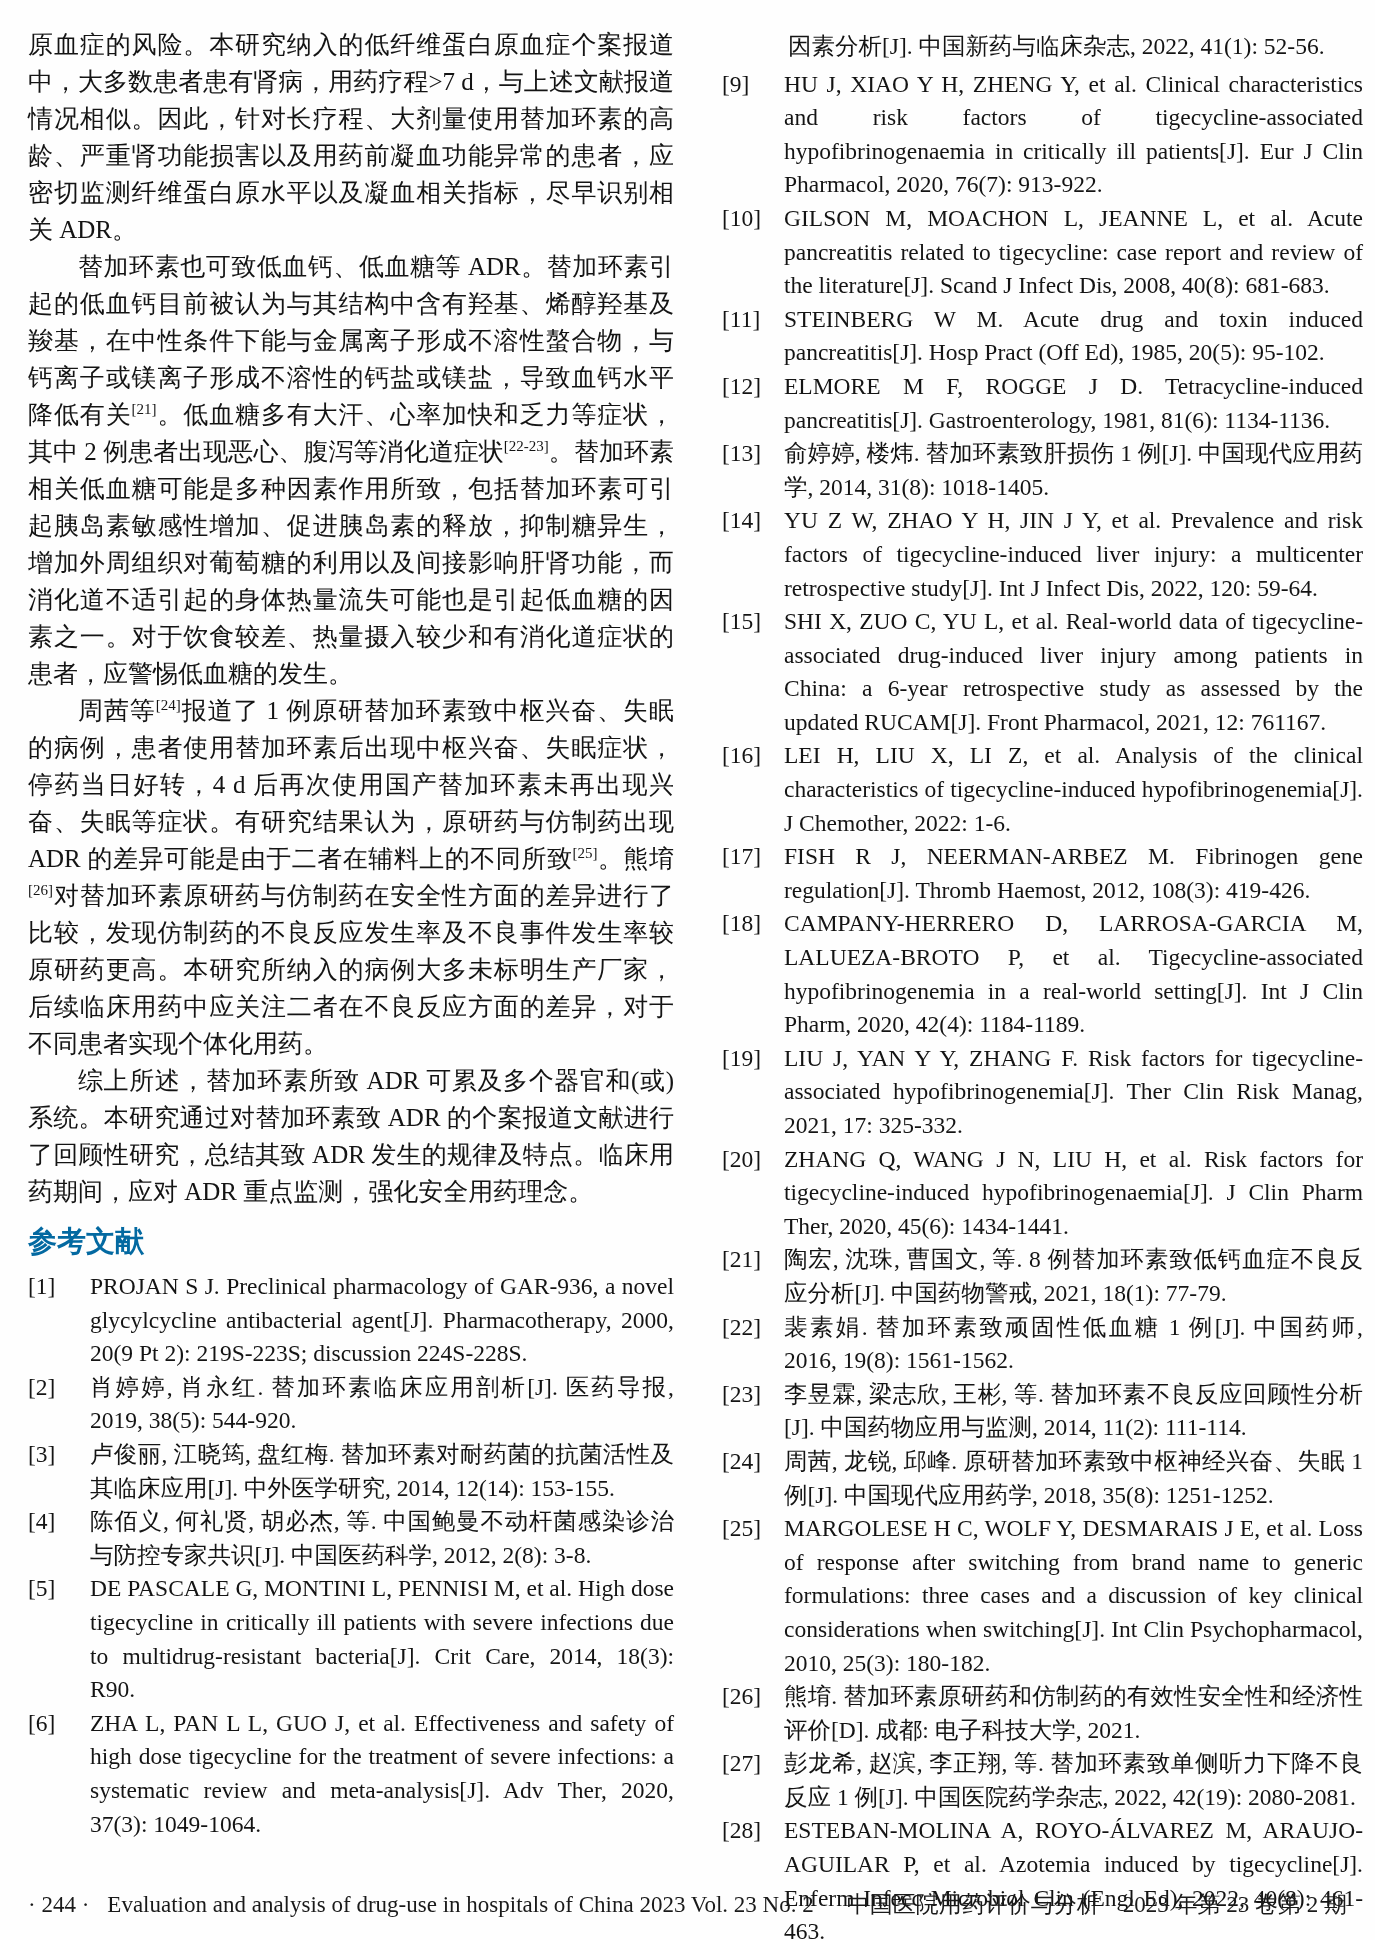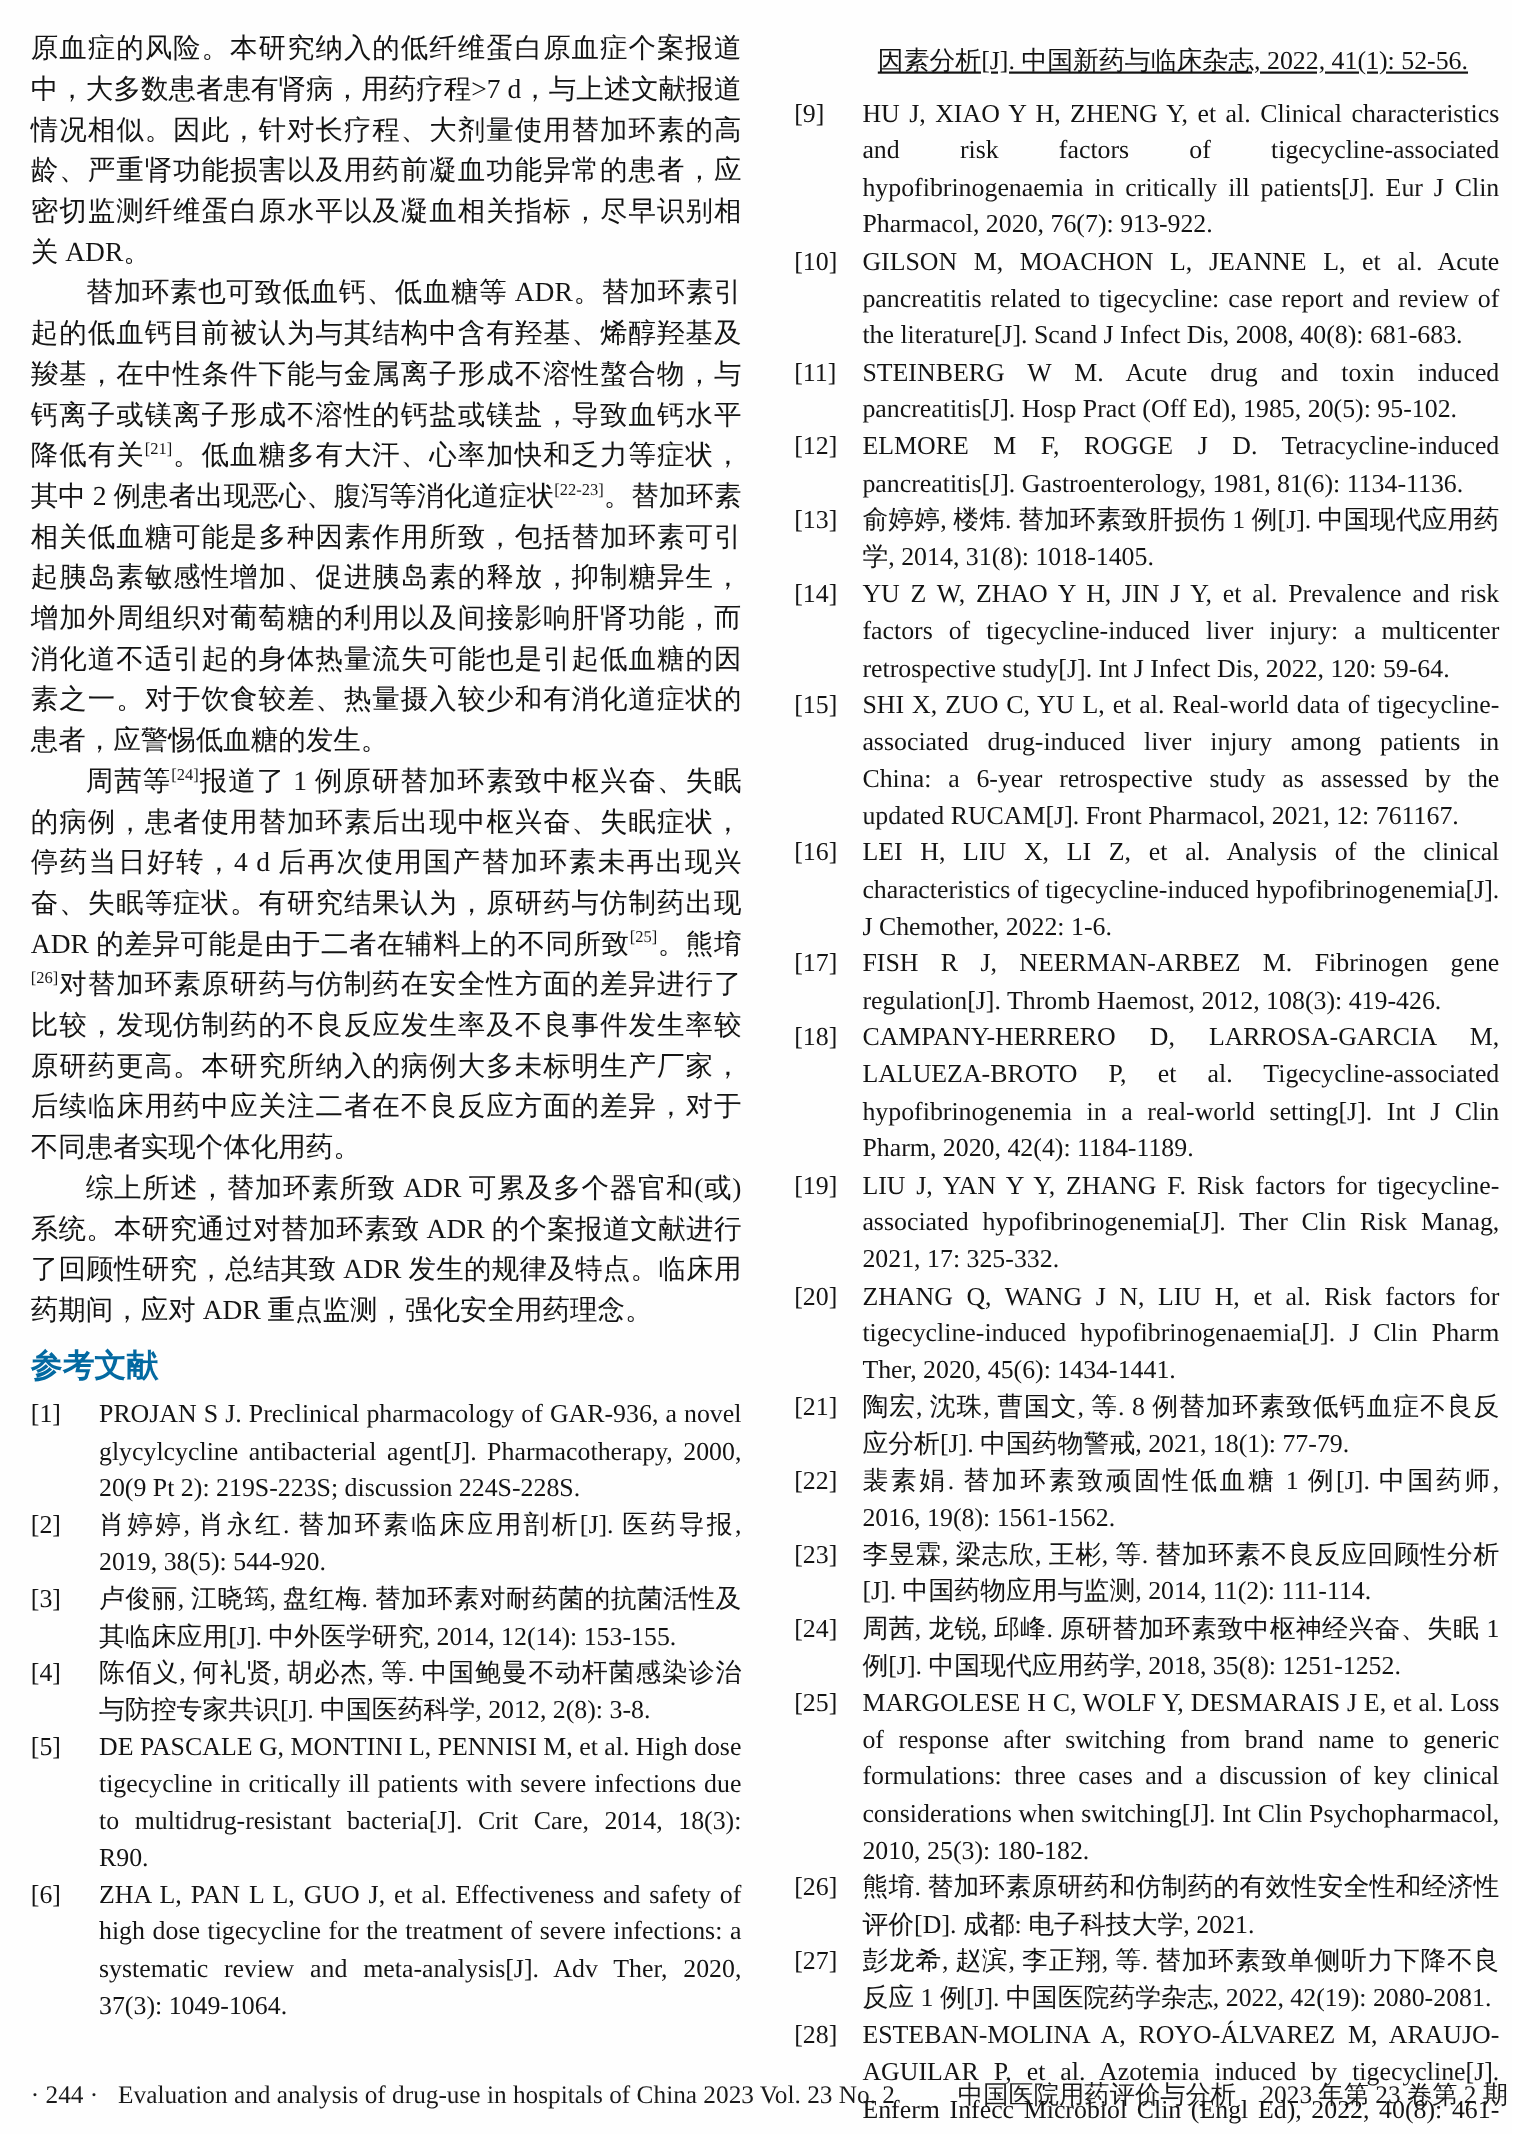--- a/index.html
+++ b/index.html
@@ -21,26 +21,26 @@
     font-family:"Liberation Sans","DejaVu Sans",sans-serif;
     color:#0369a1;
   }
   .refs { }
   .ref-item {
     position:relative; padding-left:62px; margin:0;
     text-align:justify; font-size:23.5px; line-height:33.6px;
   }
   .ref-num { position:absolute; left:0; top:0; }
   .ref-cont {
-    margin:14px; padding-left:62px;
-    font-size:23.5px; line-height:33.6px; text-align:justify;text-decoration:underline;
+    margin:4px; padding-left:62px;
+    font-size:23.5px; line-height:33.6px; text-align:justify;
   }
 
   .footer {
-    position:absolute; left:28px; right:4px; top:1890px;
+    position:absolute; left:28px; right:28px; top:1890px;
     display:flex; justify-content:space-between; align-items:flex-end;
     font-size:23px; line-height:30px; color:#1a1a1a;
   }
   .footer-left  { display:flex; gap:18px; }
 </style>
 </head>
 <body>
 
 <div class="page">
 

